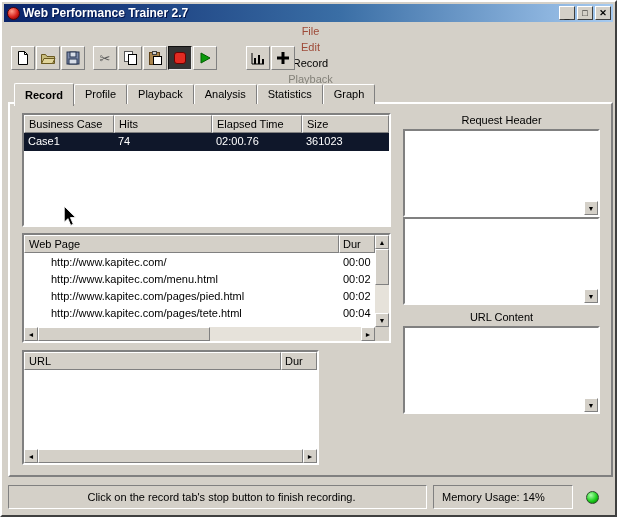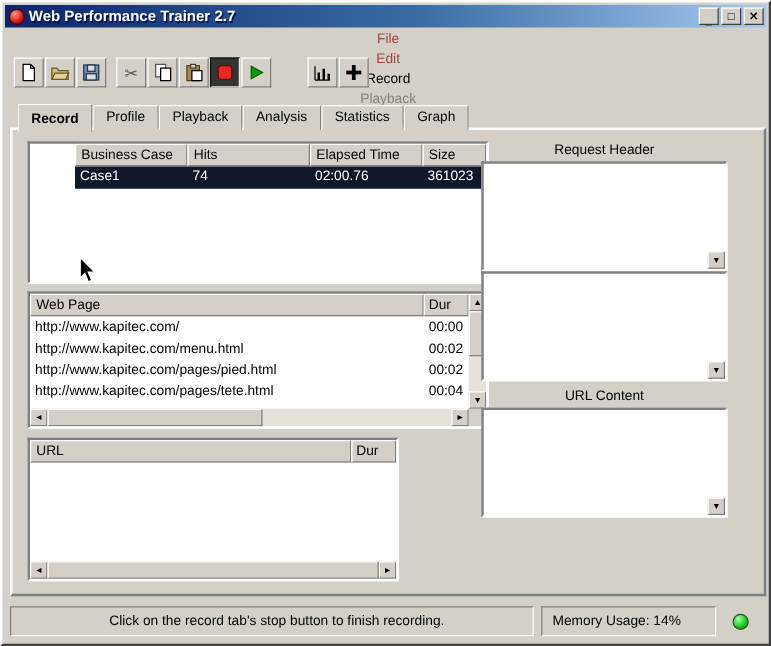--- a/index.html
+++ b/index.html
@@ -84,39 +84,39 @@
 
   
   .content-panel {
     position:absolute; left:6px; top:100px; width:605px; height:375px;
     background:#d4d0c8;
     border:2px solid; border-color:#ffffff #808080 #808080 #ffffff;
   }
 
   
   .tbl { position:absolute; background:#ffffff;
-    border:2px solid; border-color:#808080 #ffffff #ffffff #808080; overflow:hidden;padding-left:36px; }
+    border:2px solid; border-color:#808080 #ffffff #ffffff #808080; overflow:hidden; }
   #bc-table  { left:20px; top:111px; width:369px; height:114px; }
   #wp-table  { left:20px; top:231px; width:369px; height:110px; }
   #url-table { left:20px; top:348px; width:297px; height:115px; }
 
   .thead { display:flex; height:18px; }
   .hcell {
     background:#d4d0c8; padding:2px 4px; overflow:hidden; white-space:nowrap;
     border:1px solid; border-color:#ffffff #808080 #808080 #ffffff;
   }
   .bc-c0 { width:90px; } .bc-c1 { width:98px; } .bc-c2 { width:90px; } .bc-c3 { flex:1; }
   .col-main { flex:1; } .col-dur { width:36px; padding-left:3px; }
 
   .bc-row { display:flex; height:18px; }
   .bc-row.selected { background:#0f172a; color:#ffffff; }
   .cell { padding:2px 4px; white-space:nowrap; overflow:hidden; }
 
   .trow { display:flex; height:17px; align-items:center; }
-  .trow .cell { padding:1px 4px; }
+  .trow .cell { padding:1px 4px;margin-left:23px; }
 
   .wp-main  { position:absolute; left:0; top:0; right:14px; bottom:14px; overflow:hidden; }
   .url-main { position:absolute; left:0; top:0; right:0;    bottom:14px; overflow:hidden; }
 
   
   .v-scroll { position:absolute; top:0; right:0; bottom:14px; width:14px;
     background:#e6e2da; display:flex; flex-direction:column; }
   .h-scroll { position:absolute; left:0; bottom:0; height:14px;
     background:#e6e2da; display:flex; }
   #wp-table .h-scroll { right:14px; }
@@ -128,21 +128,21 @@
     border:1px solid; border-color:#ffffff #808080 #808080 #ffffff;
   }
   .strack { position:relative; flex:1; }
   .sthumb { position:absolute; background:#d4d0c8;
     border:1px solid; border-color:#ffffff #808080 #808080 #ffffff; }
   .vthumb { left:0; top:0; width:14px; height:36px; }
   .hthumb { top:0; left:0; height:14px; width:172px; }
   .hthumb.full { width:100%; }
 
   
-  .right-panel { position:absolute; left:380px; top:104px; width:203px; height:366px; }
+  .right-panel { position:absolute; left:398px; top:104px; width:203px; height:366px; }
   .rp-label { text-align:center; margin:6px 0 3px; }
   .rp-label:first-child { margin-top:8px; }
   .rp-box { position:relative; margin:0 auto; width:197px; height:88px; background:#fff;
     border:2px solid; border-color:#808080 #ffffff #ffffff #808080; }
   .rp-arrow {
     position:absolute; right:0; bottom:0; width:14px; height:14px;
     background:#d4d0c8; color:#000; font-size:7px; line-height:1;
     display:flex; align-items:center; justify-content:center;
     border:1px solid; border-color:#ffffff #808080 #808080 #ffffff;
   }

